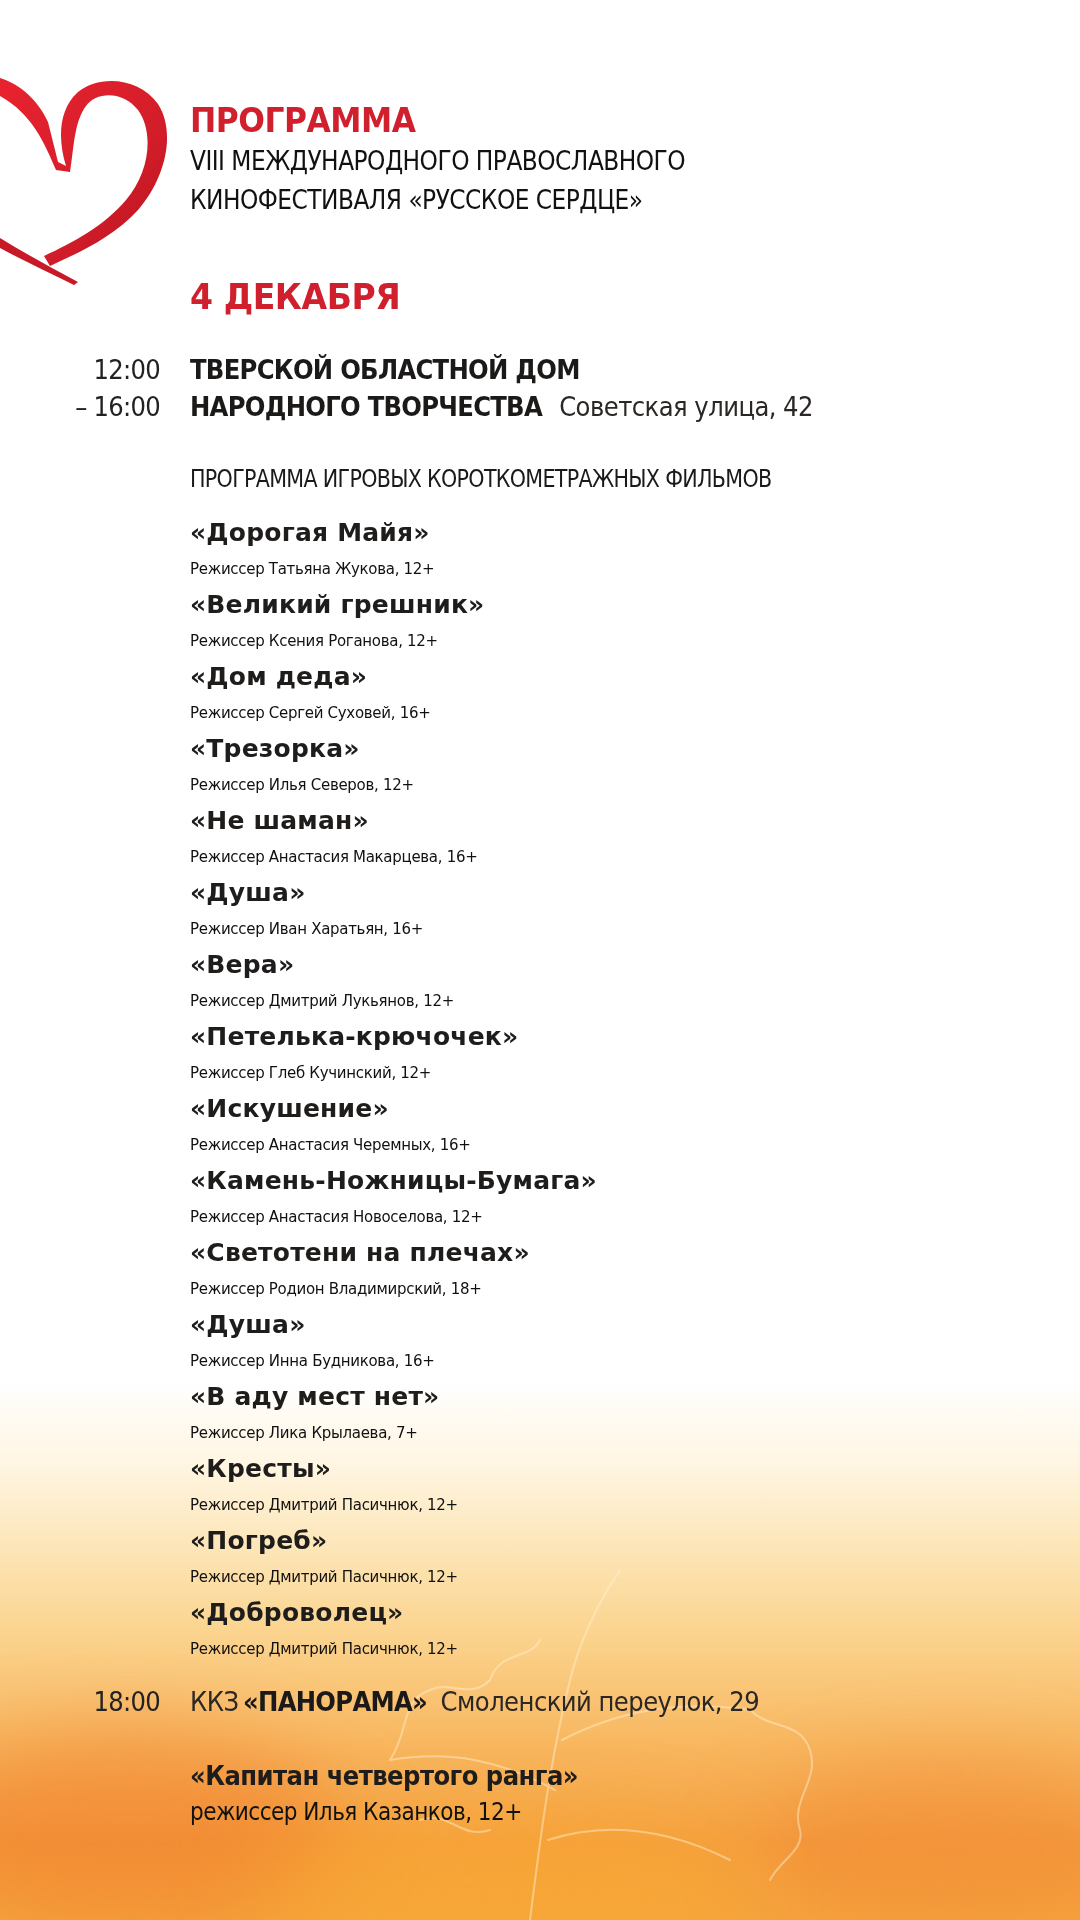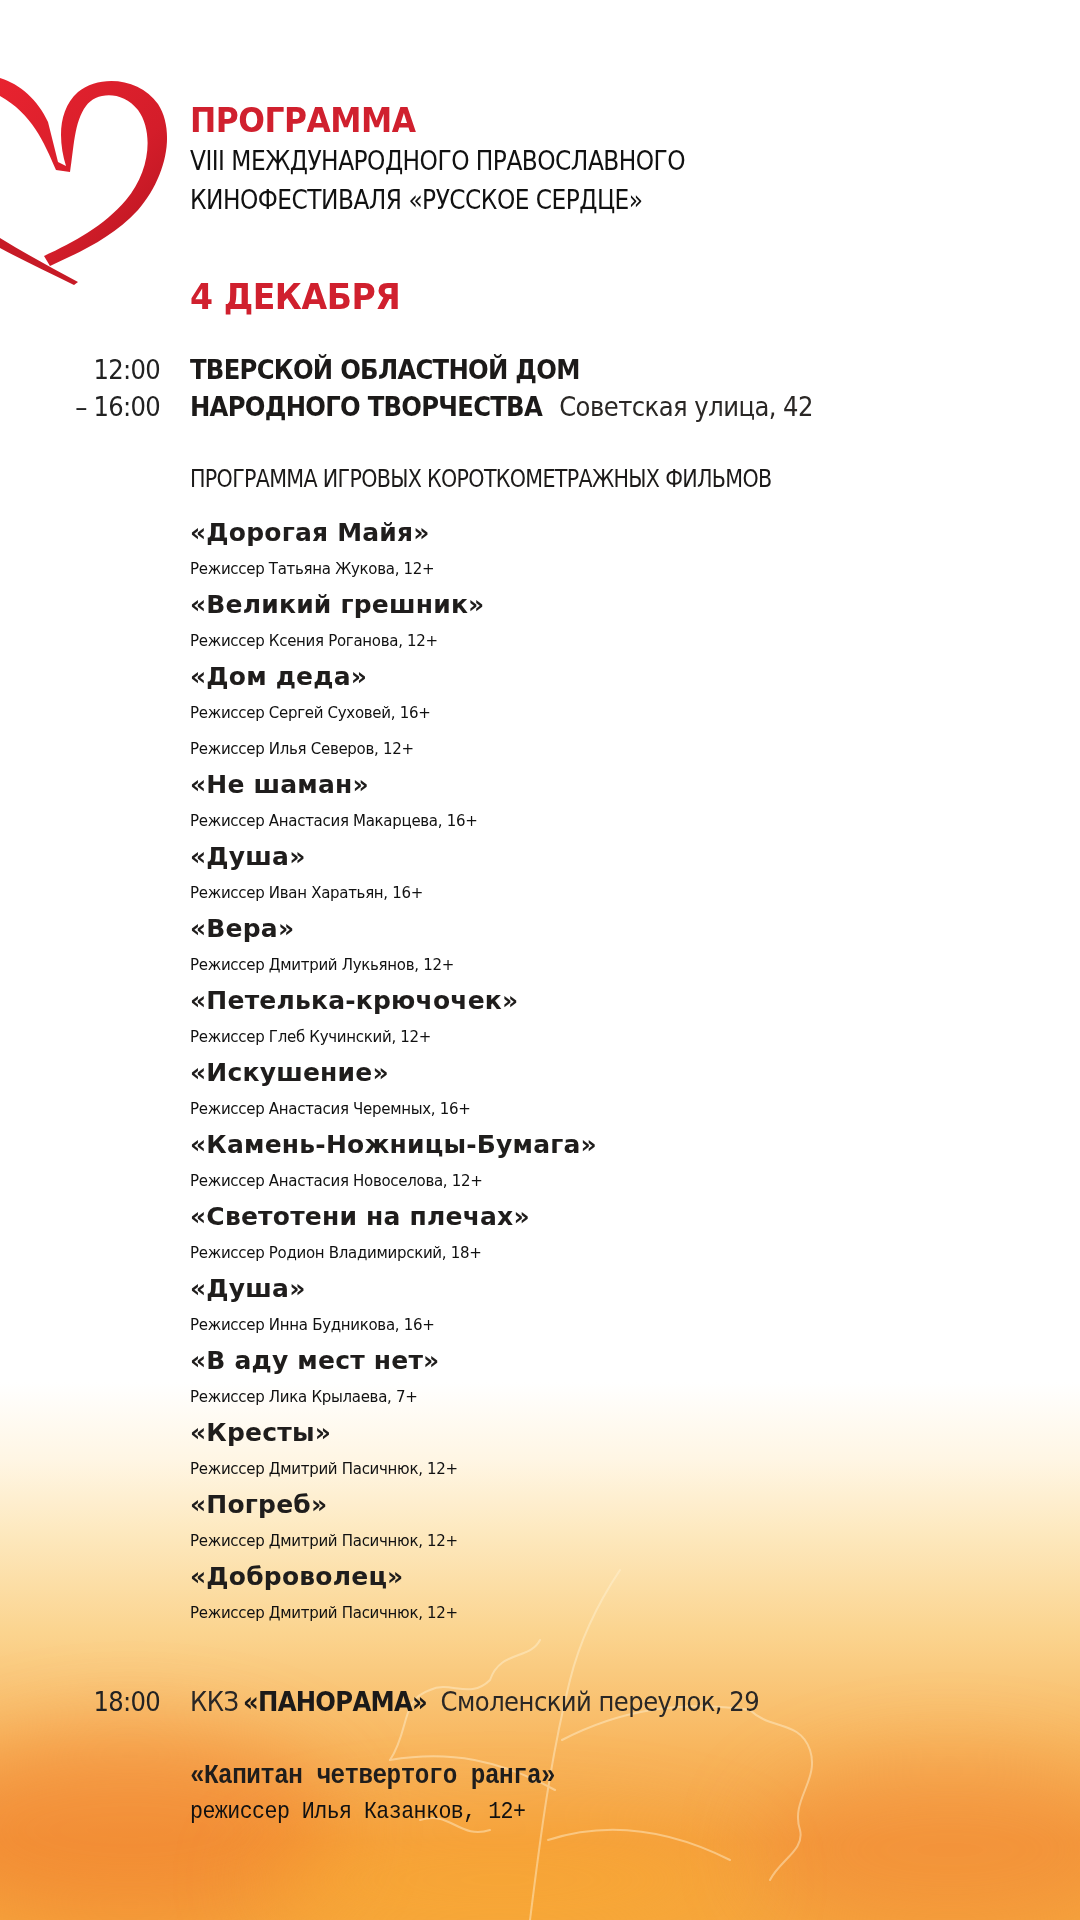--- a/index.html
+++ b/index.html
@@ -81,20 +81,21 @@
     </div>
   <div>
       <div class="film-title">«Великий грешник»</div>
       <div class="film-dir">Режиссер Ксения Роганова, 12+</div>
     </div>
   <div>
       <div class="film-title">«Дом деда»</div>
       <div class="film-dir">Режиссер Сергей Суховей, 16+</div>
     </div>
   <div>
+      <div class="film-title">«Трезорка»</div>
       <div class="film-dir">Режиссер Илья Северов, 12+</div>
     </div>
   <div>
       <div class="film-title">«Не шаман»</div>
       <div class="film-dir">Режиссер Анастасия Макарцева, 16+</div>
     </div>
   <div>
       <div class="film-title">«Душа»</div>
       <div class="film-dir">Режиссер Иван Харатьян, 16+</div>
     </div>
@@ -139,16 +140,16 @@
       <div class="film-dir">Режиссер Дмитрий Пасичнюк, 12+</div>
     </div>
 </div>
 
 <div class="abs time" style="top:1686px;">18:00</div>
 <div class="abs condensed" style="left:190px; top:1686px;">
   <span class="venue-addr">ККЗ</span>
   <span class="venue-bold">«ПАНОРАМА»</span>
   <span class="venue-addr" style="margin-left:10px;">Смоленский переулок, 29</span>
 </div>
-<div class="abs" style="left:190px; top:1758px;font-family:Liberation Mono, monospace;">
+<div class="abs" style="left:190px; top:1758px;">
   <div class="film-title condensed" style="font-size:27px; letter-spacing:-0.6px;">«Капитан четвертого ранга»</div>
   <div class="film-dir condensed" style="font-size:24px; letter-spacing:-0.6px;">режиссер Илья Казанков, 12+</div>
 </div>
 
 </body></html>

